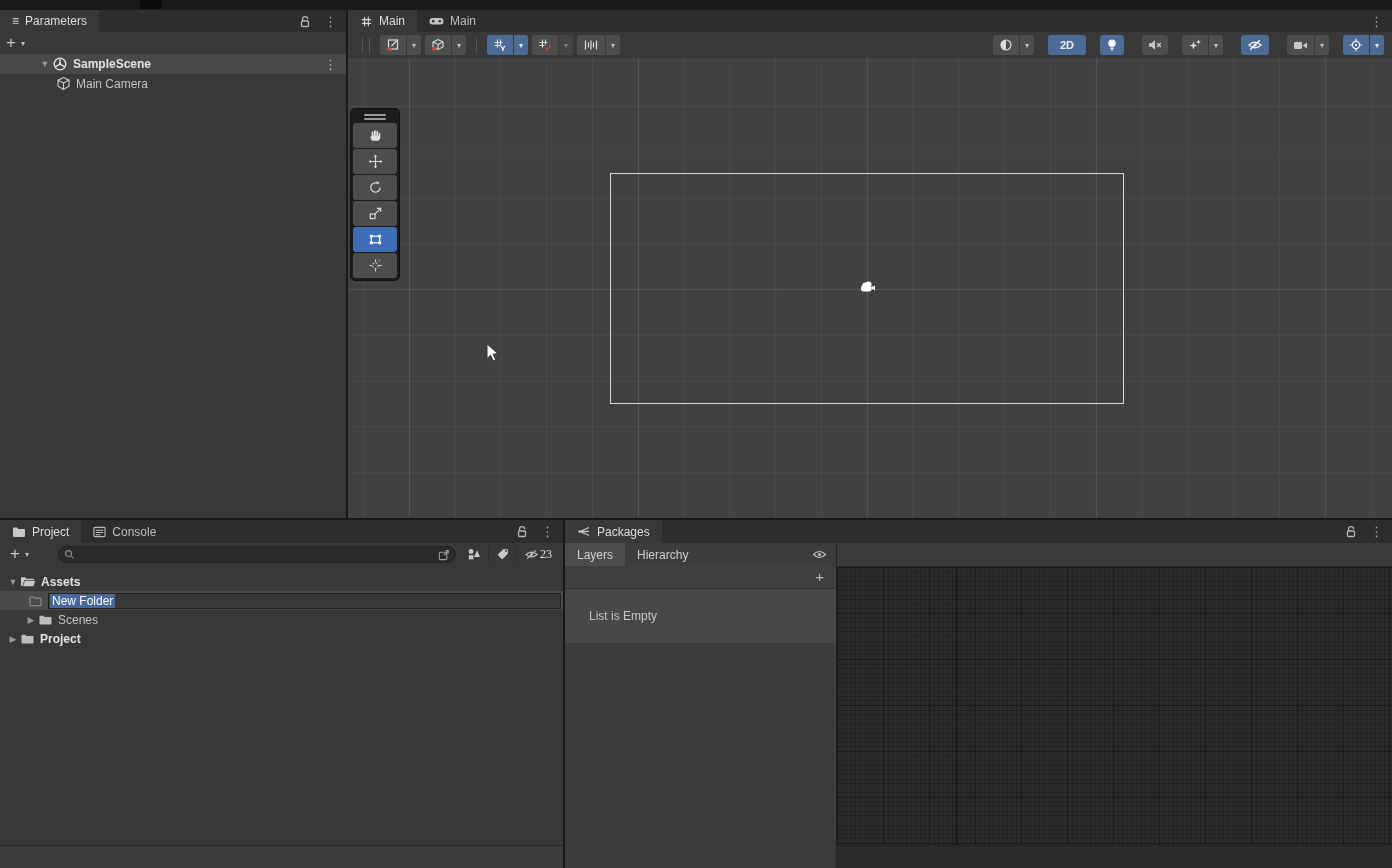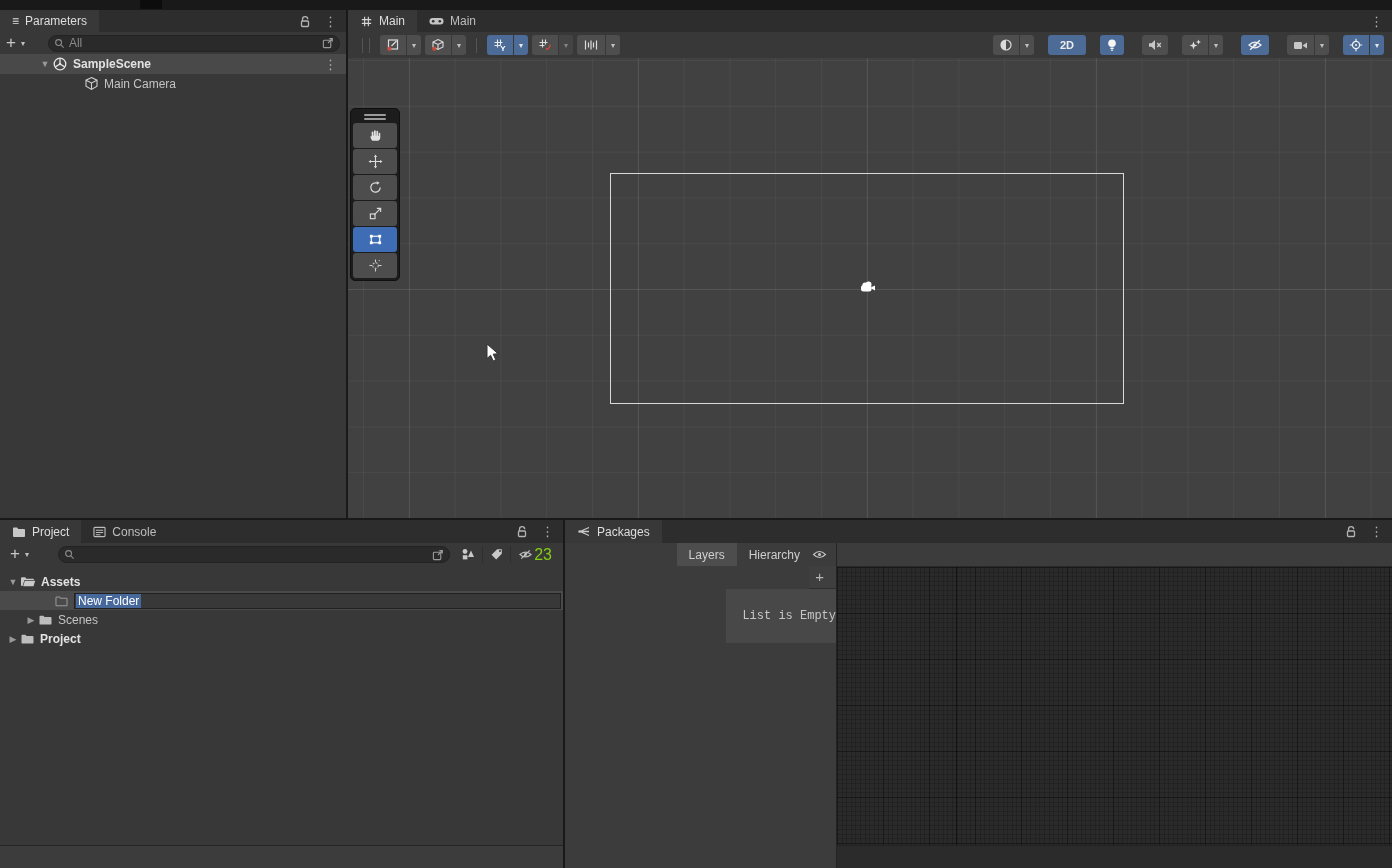--- a/index.html
+++ b/index.html
@@ -95,42 +95,42 @@
   #vdiv2 { left:563px; top:520px; width:2px; height:348px; background:#191919; }
 
   
   #project { left:0; top:520px; width:563px; height:348px; background:#383838; }
   #project .tabbar { height:23px;text-align:center; }
   #project .toolrow { height:23px; padding:0 4px; }
   #project .search { margin-left:26px; flex:1; }
   .pt-icons { display:flex; align-items:center; }
   .pt-icon { padding:0 7px; display:flex; align-items:center; gap:1px; border-left:1px solid #2e2e2e; height:17px; }
   .pt-icon:first-child { border-left:none; }
-  .hidden-count { color:#84cc16; font-size:16px; }
+  .hidden-count { color:#e5e5e5; font-size:12px;font-family:Liberation Serif, serif; }
   #ptree { padding-top:6px; }
   .prow { height:19px; display:flex; align-items:center; }
   .prow.selected { background:#4a4a4a; }
   .rename-field {
     flex:1; height:16px; margin:0 2px 0 5px; background:#383838;
     border:1px solid #212121; display:flex; align-items:center; padding-left:1px;
   }
   .rename-sel { background:#46689b; color:#fff; padding:0 2px; line-height:14px; }
   #project-bottom { left:0; top:325px; width:563px; height:23px; background:#3c3c3c; border-top:1px solid #252525; }
 
   
   #animator { left:565px; top:520px; width:827px; height:348px; background:#3c3c3c; }
   #animator .tabbar { height:23px; }
   #anim-body { display:flex; height:325px; }
-  #anim-left { width:271px; display:flex; flex-direction:column;align-items:flex-end; }
+  #anim-left { width:271px; display:flex; flex-direction:column; }
   #anim-subtabs { height:23px; background:#3c3c3c; display:flex; align-items:stretch; }
   .subtab { display:flex; align-items:center; padding:0 12px; color:#cfcfcf; }
   .subtab.active { background:#4d4d4d; }
   #anim-addrow { height:23px; background:#3f3f3f; border-bottom:1px solid #2e2e2e; display:flex; align-items:center; }
   #anim-addrow .plus { padding-right:12px; font-size:15px; color:#b8b8b8; }
-  #anim-list { height:54px; background:#484848; display:flex; align-items:center; padding-left:16px; color:#c6c6c6;font-family:Liberation Mono, monospace; }
+  #anim-list { height:54px; background:#484848; display:flex; align-items:center; padding-left:24px; color:#c6c6c6; }
   #anim-rest { flex:1; background:#3c3c3c; }
   #anim-graph { width:556px; border-left:1px solid #242424; display:flex; flex-direction:column; }
   #graph-strip { height:24px; background:#3c3c3c; border-bottom:1px solid #2a2a2a; }
   #graph-grid { position:relative; height:278px;
     background-color:#2a2a2a;
     background-image:
       repeating-linear-gradient(to right, rgba(0,0,0,0.16) 0 1px, transparent 1px 4.6px),
       repeating-linear-gradient(to bottom, rgba(0,0,0,0.16) 0 1px, transparent 1px 4.6px),
       repeating-linear-gradient(to right, rgba(0,0,0,0.28) 0 1px, transparent 1px 46px),
       repeating-linear-gradient(to bottom, rgba(0,0,0,0.28) 0 1px, transparent 1px 46px);
@@ -162,50 +162,35 @@
               <path d="M3.5 6V4.2a2.6 2.6 0 0 1 5.2 0" fill="none" stroke="#b4b4b4" stroke-width="1.3"></path>
               <rect x="2.5" y="6" width="7" height="5.5" rx="1" fill="none" stroke="#b4b4b4" stroke-width="1.3"></rect>
             </svg>
         </span>
       </div>
       <div class="kebab">⋮</div>
     </div>
     <div class="toolrow">
       <span class="plus">+</span>
       <span class="caret">▾</span>
-      <div class="search">
-        <span>
-          <svg width="11" height="11" viewBox="0 0 12 12">
-              <circle cx="5" cy="5" r="3.2" fill="none" stroke="#8a8a8a" stroke-width="1.2"></circle>
-              <path d="M7.4 7.4 10.6 10.6" stroke="#8a8a8a" stroke-width="1.2"></path>
-            </svg>
-        </span>
-        <input placeholder="All" style="">
-        <span>
-          <svg width="12" height="12" viewBox="0 0 13 13">
-              <rect x="1.5" y="3.5" width="8" height="8" rx="1" fill="none" stroke="#9a9a9a" stroke-width="1.2"></rect>
-              <path d="M6.5 6.5 11 2M8 1.8h3.2V5" fill="none" stroke="#9a9a9a" stroke-width="1.2"></path>
-            </svg>
-        </span>
-      </div>
     </div>
     <div class="hrow selected" style="padding-left:38px;">
       <span class="tri">▼</span>
       <span>
         <svg width="16" height="16" viewBox="0 0 16 16">
             <circle cx="8" cy="8" r="5.8" fill="none" stroke="#e6e6e6" stroke-width="1.3"></circle>
             <path d="M8 8V2.6M8 8l4.7 2.9M8 8 3.3 10.9" stroke="#e6e6e6" stroke-width="1.3" fill="none"></path>
             <circle cx="8" cy="8" r="1.2" fill="#e6e6e6"></circle>
           </svg>
       </span>
       <span class="rowlabel bold">SampleScene</span>
       <span class="spacer"></span>
       <span class="kebab">⋮</span>
     </div>
-    <div class="hrow" style="padding-left:84px; height:19px;">
+    <div class="hrow" style="padding-left:56px; height:19px;">
       <span>
         <svg width="15" height="15" viewBox="0 0 15 15">
             <path d="M7.5 1.6 13 4.2v6L7.5 13.4 2 10.2v-6z" fill="none" stroke="#cfcfcf" stroke-width="1.1"></path>
             <path d="M2 4.2 7.5 7 13 4.2M7.5 7v6.4" fill="none" stroke="#cfcfcf" stroke-width="1.1"></path>
           </svg>
       </span>
       <span class="rowlabel dim">Main Camera</span>
     </div>
   </div>
   <div id="vdiv1" class="abs"></div>
@@ -530,21 +515,21 @@
       <div class="prow" style="padding-left:6px;">
         <span class="tri">▼</span>
         <span>
           <svg width="16" height="13" viewBox="0 0 16 13">
               <path d="M1 3.2a1 1 0 0 1 1-1h3.2l1.2 1.5H13a1 1 0 0 1 1 1V5H4.4L2.6 11H2a1 1 0 0 1-1-1z" fill="#c8c8c8"></path>
               <path d="M4.8 5.8h10.4l-1.7 5.4H3.2z" fill="#c8c8c8"></path>
             </svg>
         </span>
         <span class="rowlabel bold">Assets</span>
       </div>
-      <div class="prow selected" style="padding-left:54px;">
+      <div class="prow selected" style="padding-left:28px;">
         <span>
           <svg width="15" height="12" viewBox="0 0 15 13">
               <path d="M1.5 3a.8.8 0 0 1 .8-.8h3l1.2 1.4h6.2a.8.8 0 0 1 .8.8v6.4a.8.8 0 0 1-.8.8H2.3a.8.8 0 0 1-.8-.8z" fill="none" stroke="#9a9a9a" stroke-width="1.1"></path>
             </svg>
         </span>
         <span class="rename-field">
           <span class="rename-sel">New Folder</span>
         </span>
       </div>
       <div class="prow" style="padding-left:24px;">

